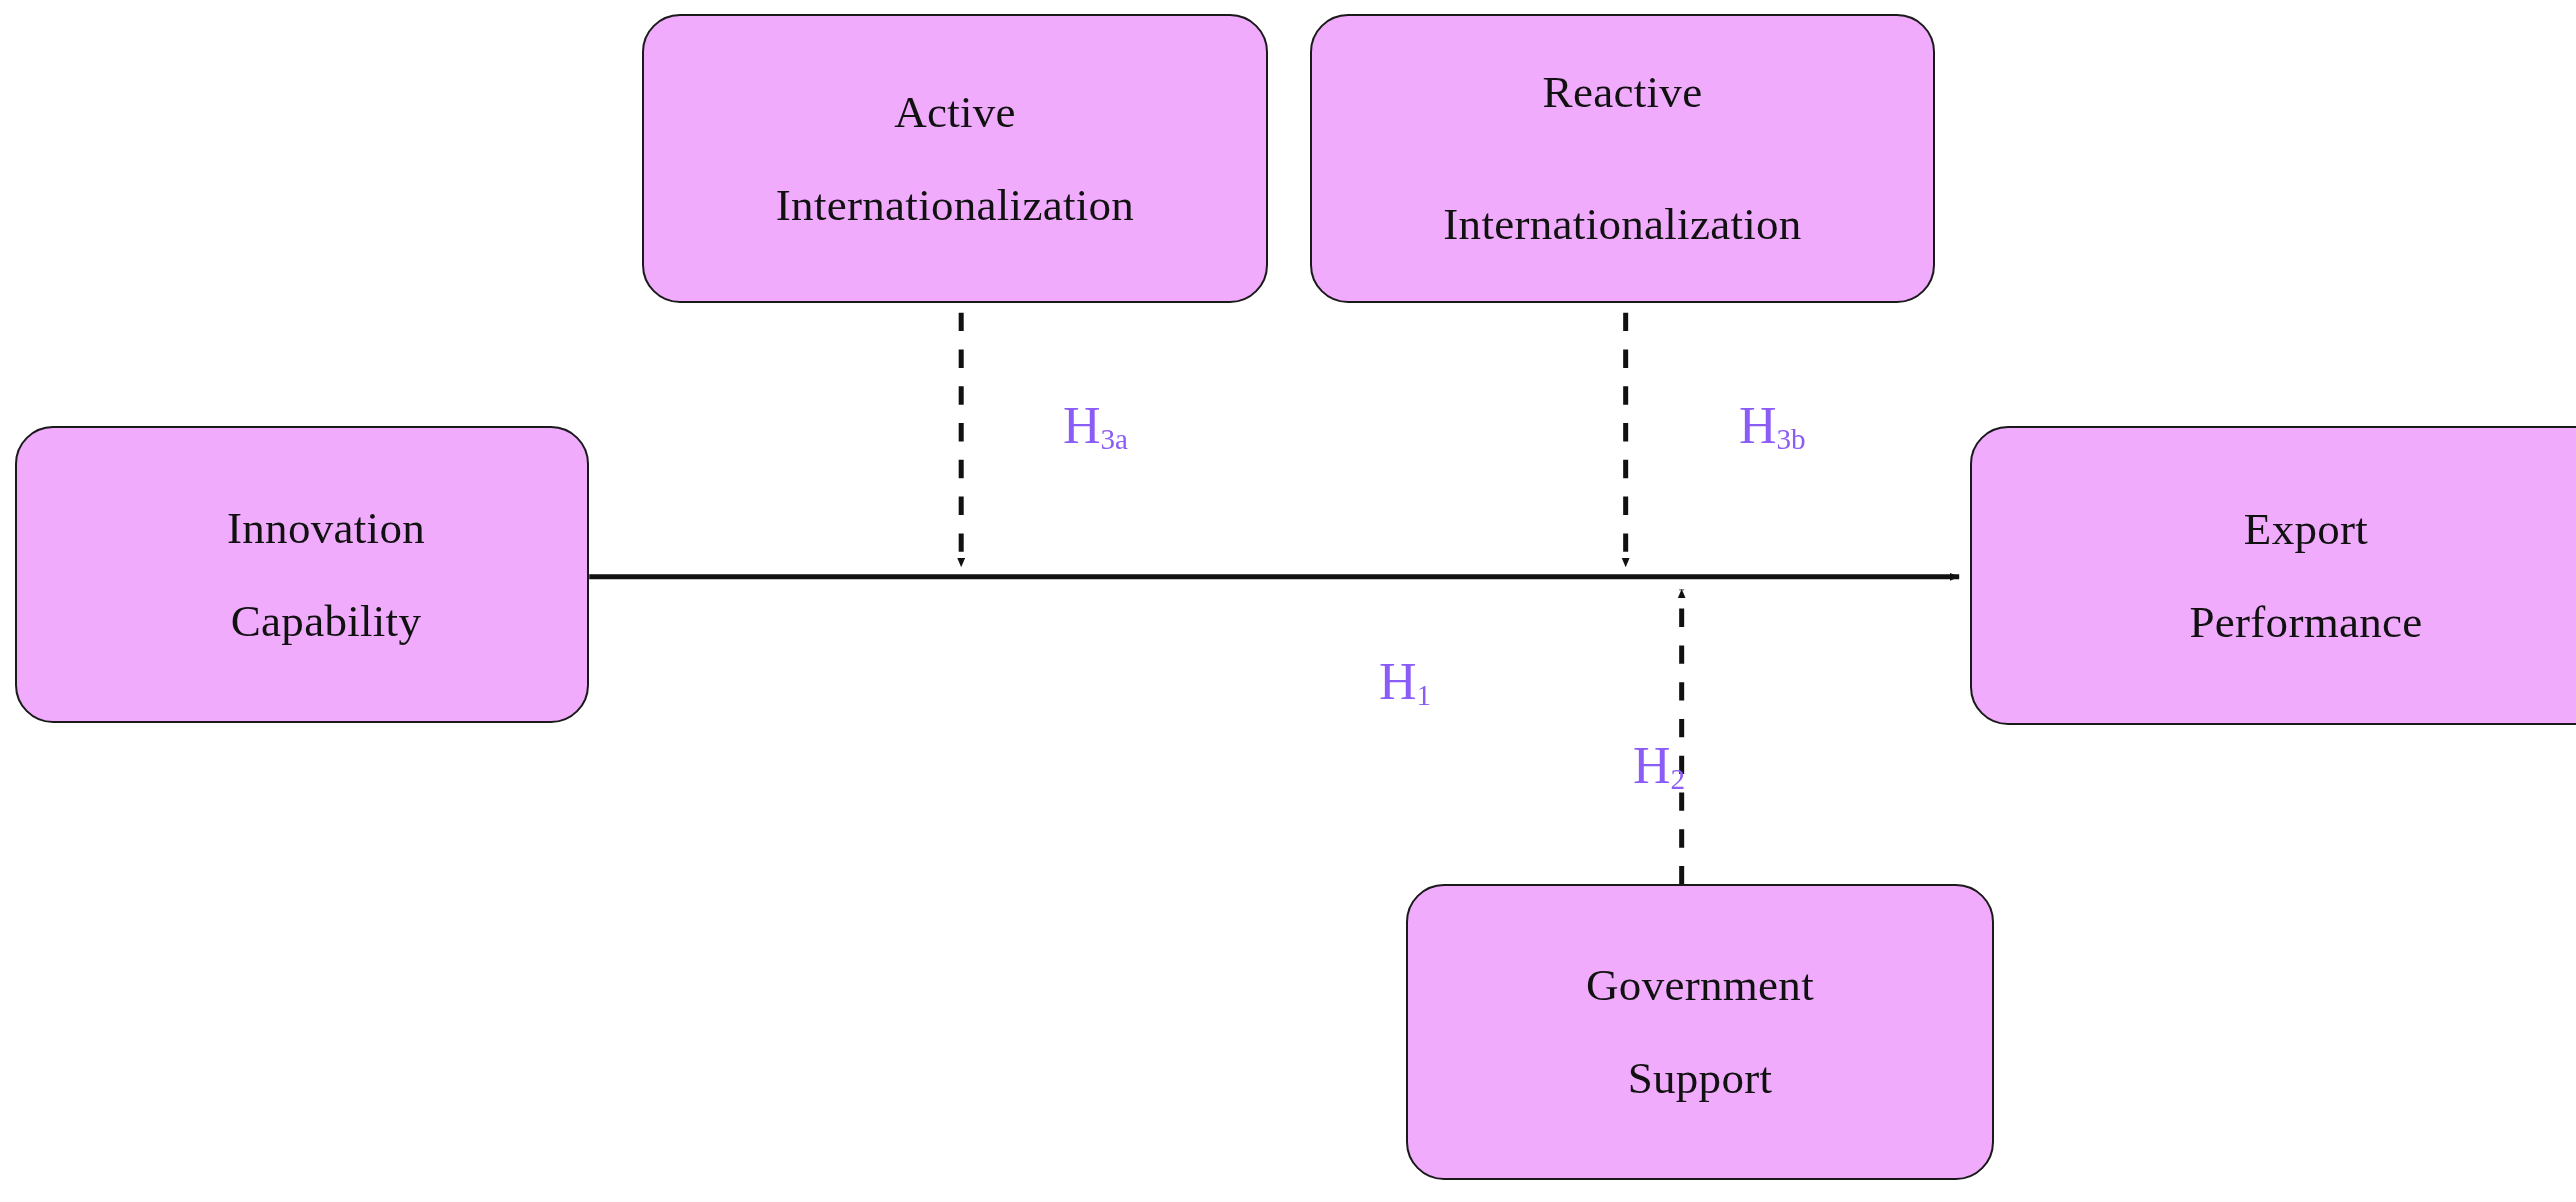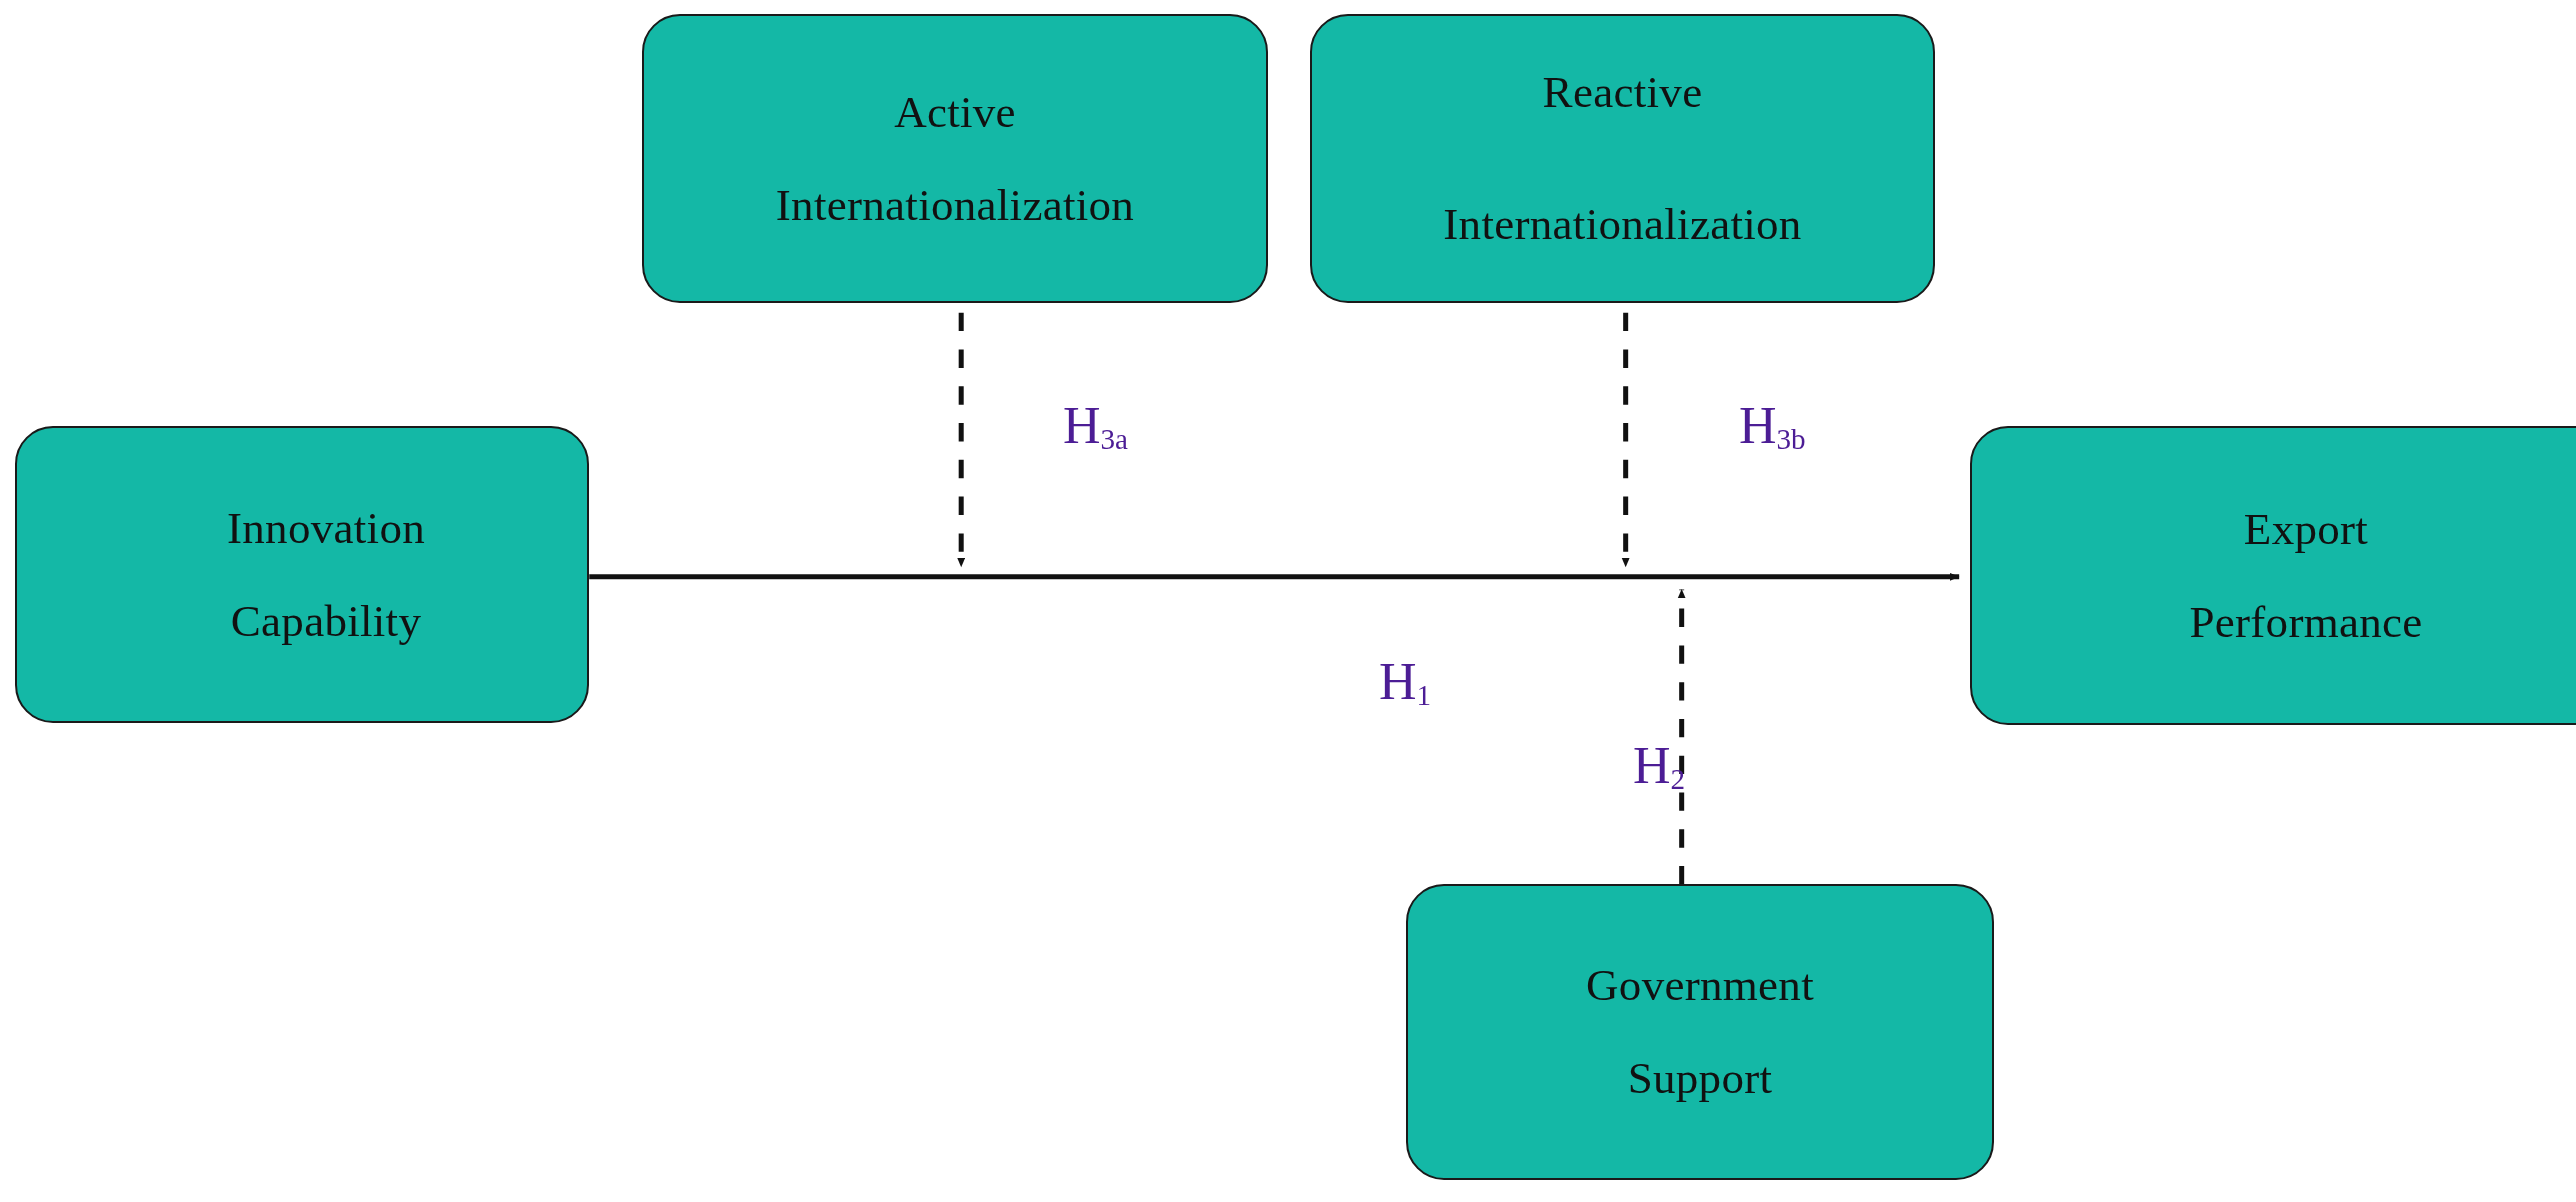--- a/index.html
+++ b/index.html
@@ -21,21 +21,21 @@
   svg.canvas {
     position: absolute;
     top: 0;
     left: 0;
     width: 2576px;
     height: 1203px;
   }
   .node-box {
     position: absolute;
     box-sizing: border-box;
-    background: #14b8a6;
+    background: #f0abfc;
     border: 2.1px solid #1a1a1a;
     border-radius: 38px;
     display: flex;
     flex-direction: column;
     align-items: center;
     justify-content: center;
     z-index: 3;
   }
   .node-line {
     display: block;
@@ -44,21 +44,21 @@
     font-size: 45px;
     line-height: 1.0;
     color: #111111;
     letter-spacing: 0.3px;
     white-space: nowrap;
   }
   .node-line.first { margin-bottom: 48px; }
   .hyp-label {
     position: absolute;
     font-size: 52px;
-    color: #4c1d95;
+    color: #8b5cf6;
     line-height: 1;
     white-space: nowrap;
     z-index: 4;
   }
   .hyp-label sub {
     font-size: 0.56em;
     vertical-align: baseline;
     position: relative;
     top: 0.20em;
     letter-spacing: 0px;

